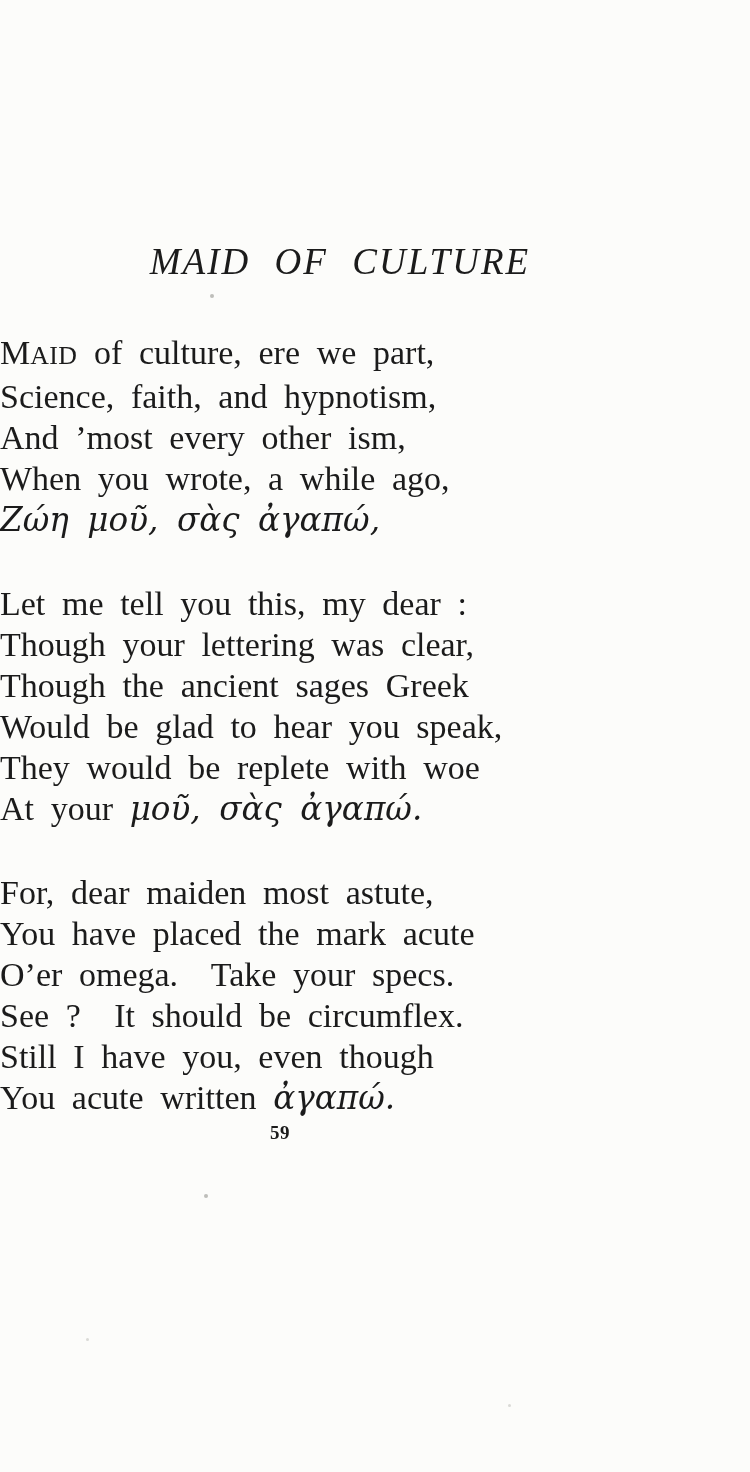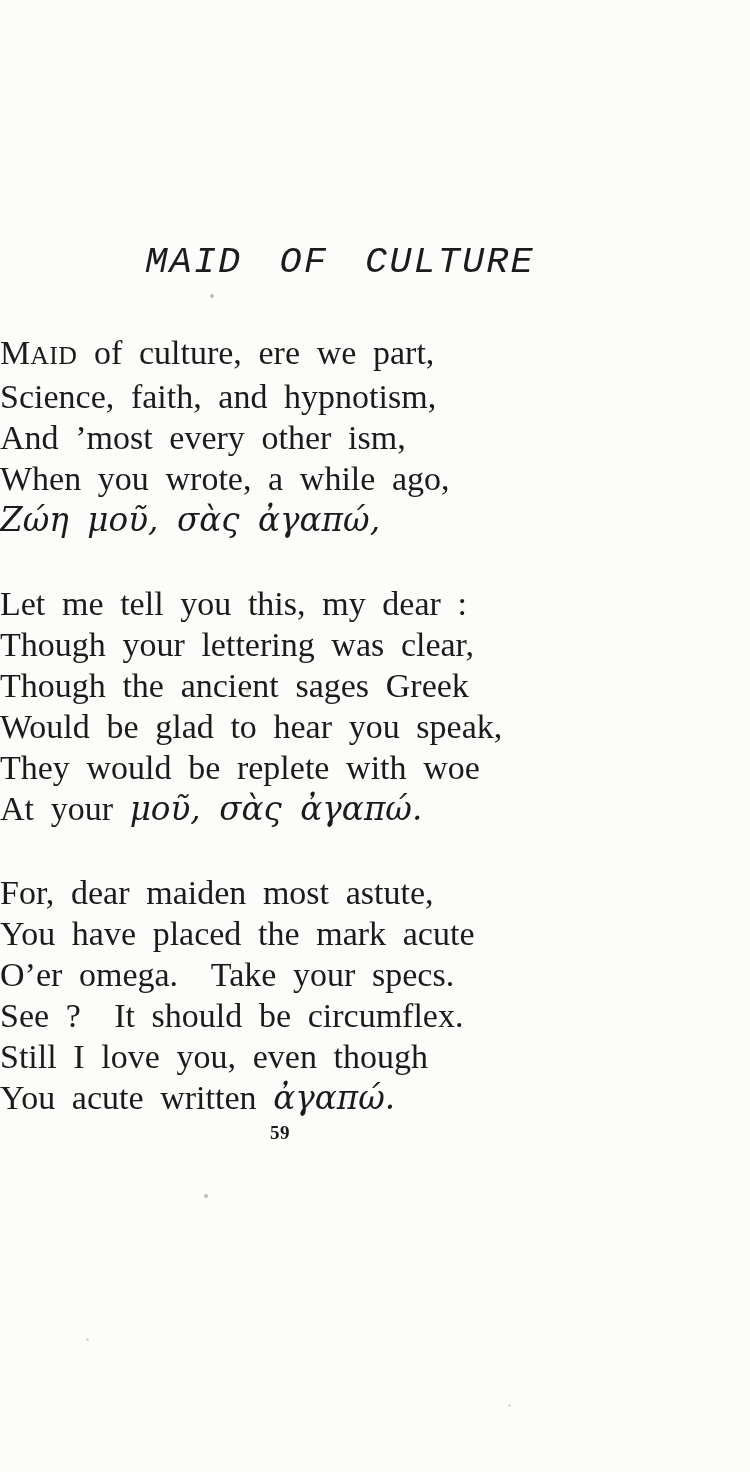--- a/index.html
+++ b/index.html
@@ -10,21 +10,20 @@
     margin: 0 auto;
     background: #fcfcfa;
     color: #1b1b1b;
     font-family: "Liberation Serif", "DejaVu Serif", serif;
     overflow: hidden;
   }
   .title-row {
     margin-top: 238px;
     width: 680px;
     text-align: center;
-    font-family: Liberation Mono, monospace;
   }
   .poem-title {
     display: inline;
     font-style: italic;
     font-weight: normal;
     font-size: 37px;
     line-height: 48px;
     letter-spacing: 0.055em;
     word-spacing: 0.35em;
     margin: 0;
@@ -92,21 +91,21 @@
       <div class="line">Would be glad to hear you speak,</div>
       <div class="line">They would be replete with woe</div>
       <div class="line"><span>At your </span><span class="greek">μοῦ, σὰς ἀγαπώ.</span></div>
     </div>
 
     <div class="stanza">
       <div class="line">For, dear maiden most astute,</div>
       <div class="line">You have placed the mark acute</div>
       <div class="line">O’er omega.  Take your specs.</div>
       <div class="line">See ?  It should be circumflex.</div>
-      <div class="line">Still I love you, even though</div>
+      <div class="line">Still I have you, even though</div>
       <div class="line"><span>You acute written </span><span class="greek">ἀγαπώ.</span></div>
     </div>
 
     <div class="pagenum-row">
       <span class="pagenum">59</span>
     </div>
 
   </div>
 
   <div class="speck" style="left:210px; top:294px; width:4px; height:4px;"></div>

